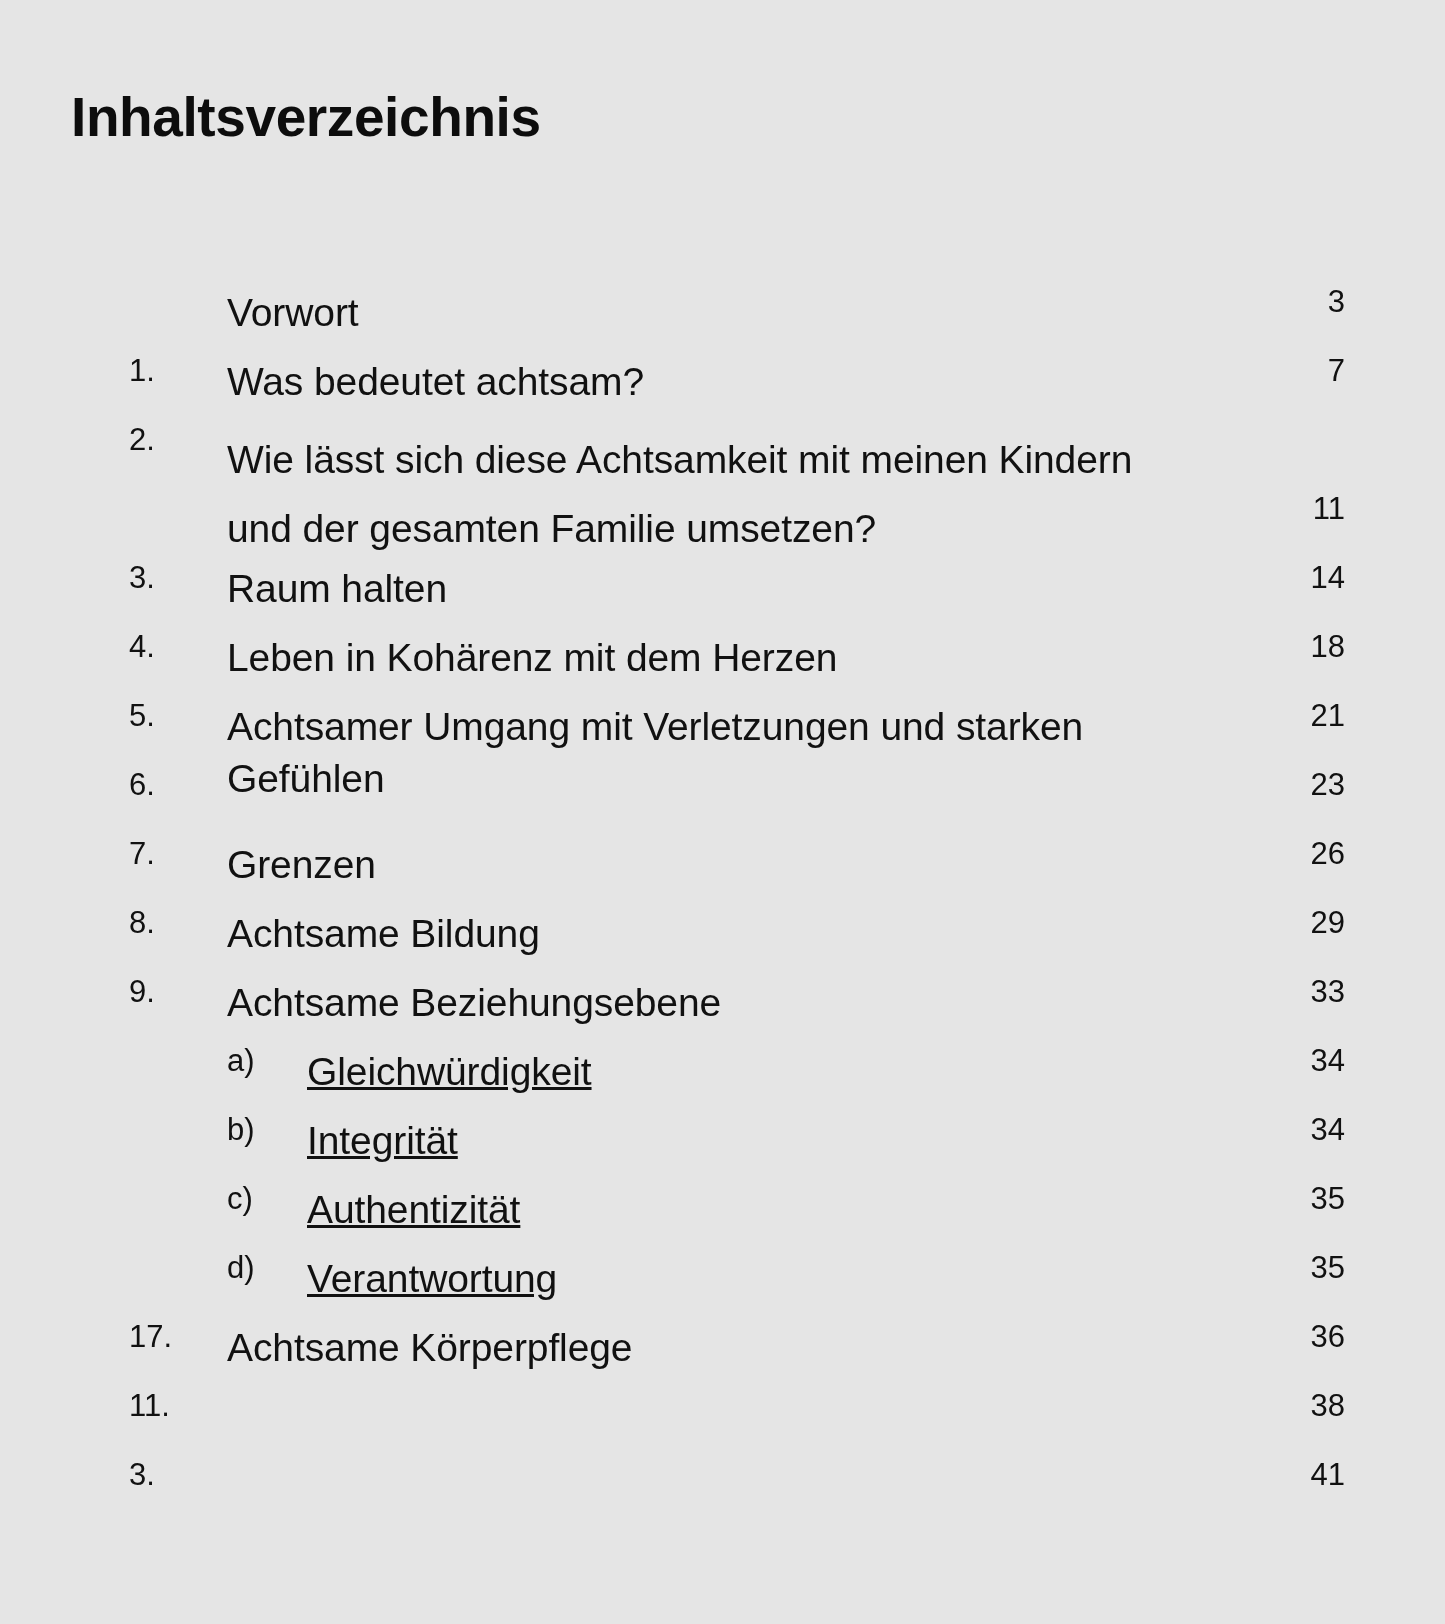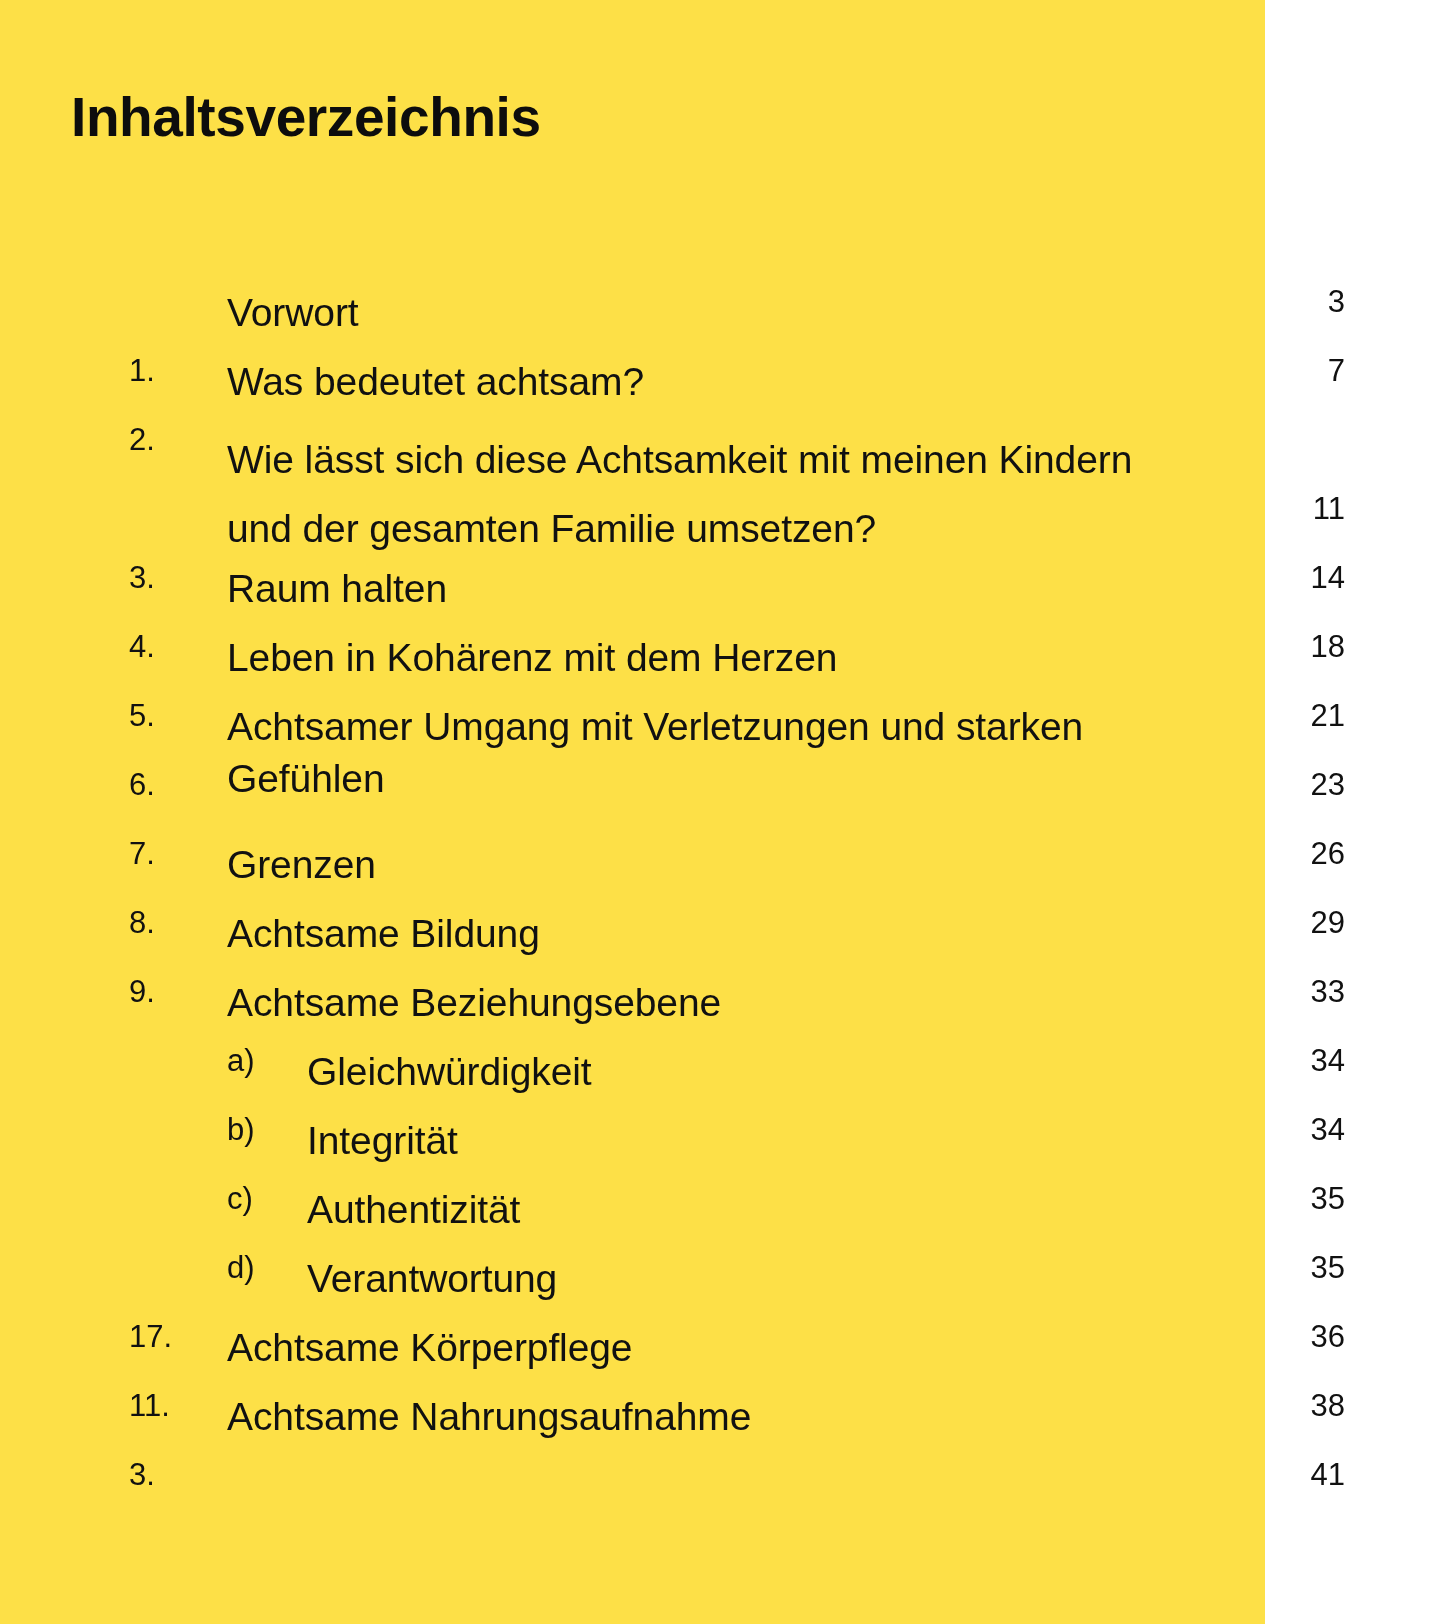--- a/index.html
+++ b/index.html
@@ -12,23 +12,23 @@
     width: 1445px;
     height: 1624px;
     font-family: "Liberation Sans", "DejaVu Sans", sans-serif;
     color: #111111;
     -webkit-font-smoothing: antialiased;
     overflow: hidden;
   }
 
   .page {
     position: relative;
-    width: 1265px;
+    width: 1445px;
     height: 1624px;
-    background: #fde047;
+    background: #e5e5e5;
     box-sizing: border-box;
   }
 
   .toc-title {
     position: absolute;
     left: 71px;
     top: 52px;
     font-size: 55px;
     font-weight: 700;
     letter-spacing: -0.4px;
@@ -84,20 +84,21 @@
   }
 
   .sub .num {
     left: 227px;
     width: 80px;
   }
 
   .sub .label {
     left: 307px;
     width: 900px;
+    text-decoration: underline;
   }
 
   .page-no {
     position: absolute;
     right: 100px;
     top: 0;
     width: 90px;
     text-align: right;
     font-size: 31px;
     line-height: 52px;
@@ -185,21 +186,20 @@
         <span class="label">Verantwortung</span>
         <span class="page-no">35</span>
       </div>
       <div class="toc-row">
         <span class="num">17.</span>
         <span class="label">Achtsame Körperpflege</span>
         <span class="page-no">36</span>
       </div>
       <div class="toc-row">
         <span class="num">11.</span>
-        <span class="label">Achtsame Nahrungsaufnahme</span>
         <span class="page-no">38</span>
       </div>
       <div class="toc-row">
         <span class="num">3.</span>
         <span class="page-no">41</span>
       </div>
     </div>
 
 </div>
 

